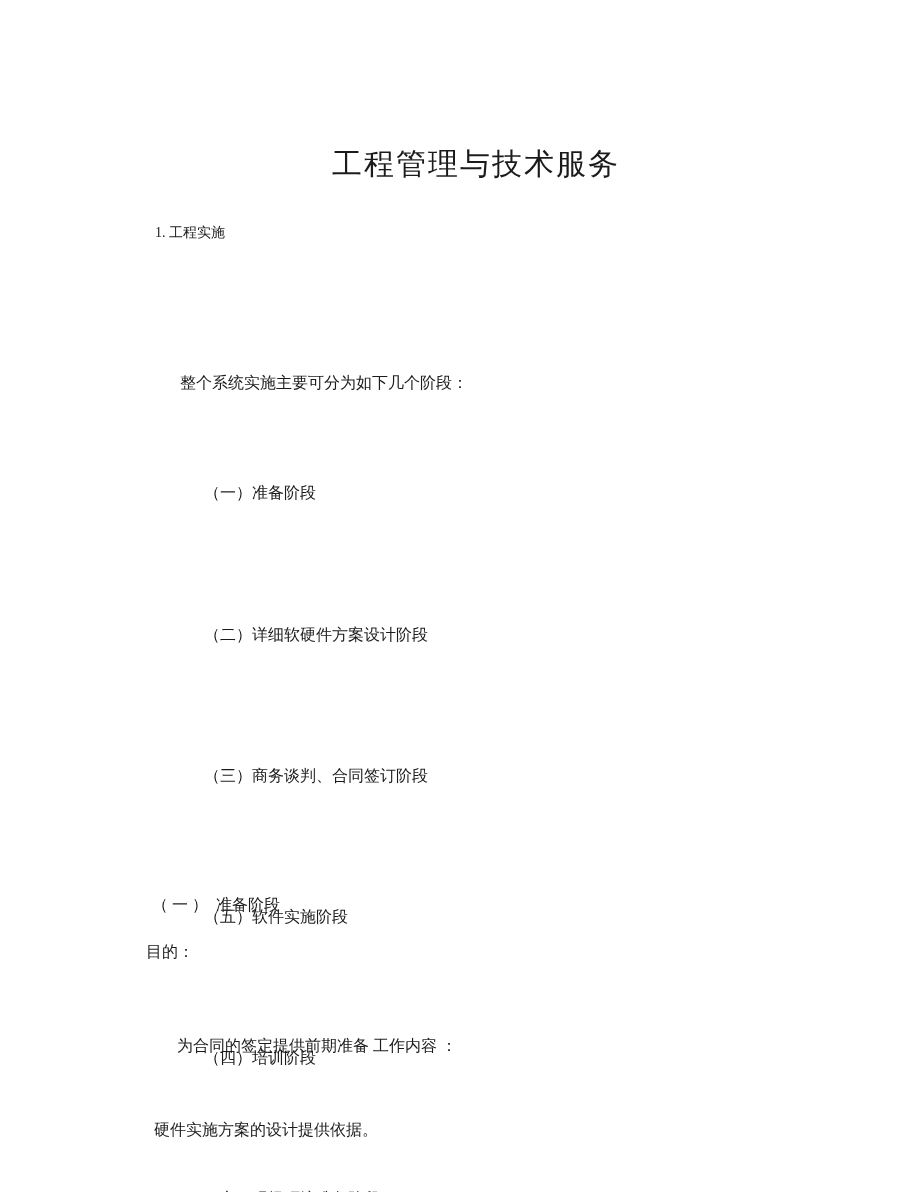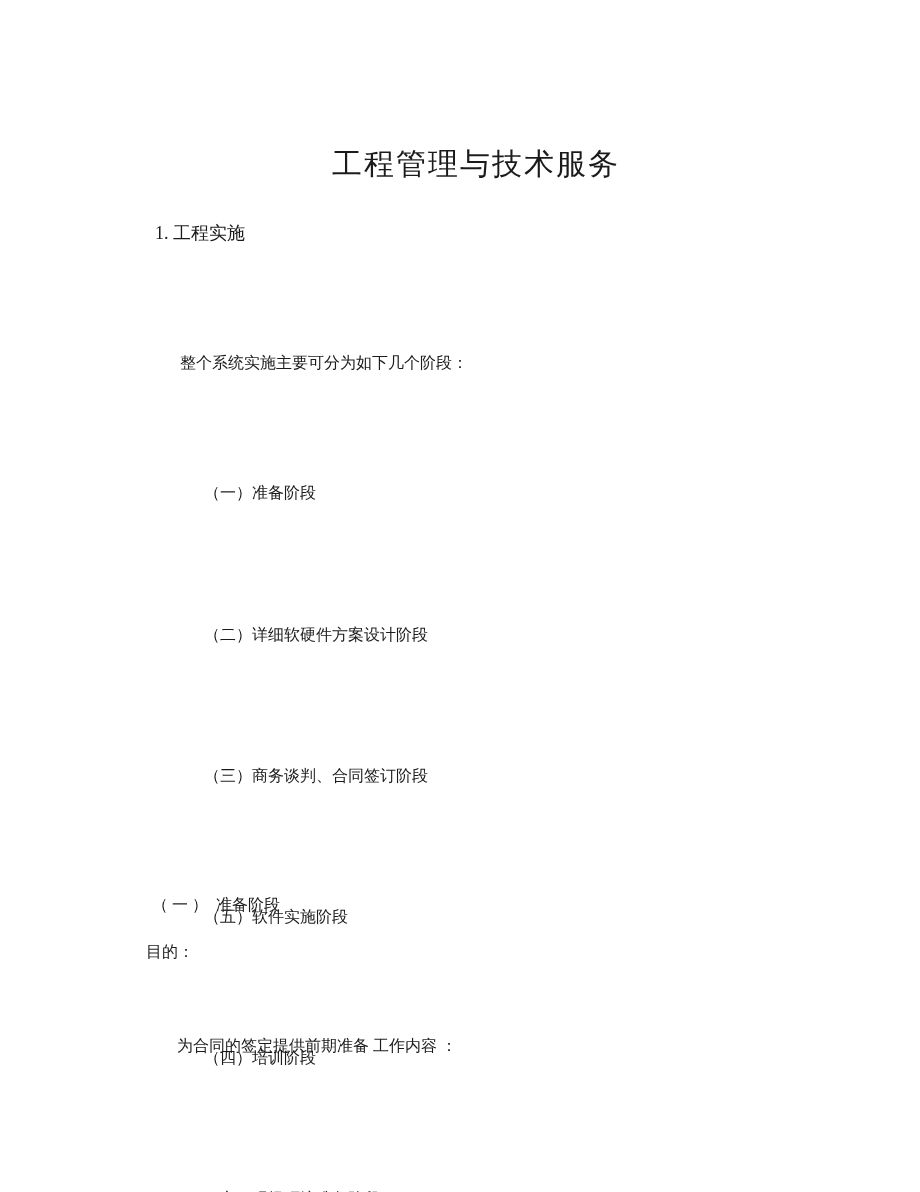--- a/index.html
+++ b/index.html
@@ -22,35 +22,35 @@
     left: 0;
     width: 100%;
     text-align: center;
     font-size: 30px;
     letter-spacing: 2px;
     line-height: 34px;
   }
   .section-heading {
     top: 198px;
     left: 131px;
-    font-size: 18px;
+    font-size: 14px;
     line-height: 22px;
   }
   .body-text { font-size: 16px; }
 
   .intro {
     top: 245px;
     left: 122px;
     line-height: 34px;
   }
   .intro .first-line { padding-left: 42px; }
   .brand { font-weight: 700; }
 
   .stages-intro {
-    top: 322px;
+    top: 342px;
     left: 122px;
     line-height: 34px;
     padding-left: 42px;
   }
 
   .stages {
     top: 357px;
     left: 122px;
     line-height: 41.7px;
   }
@@ -99,15 +99,16 @@
     
     
   </div>
 
   <div class="abs stage-one-heading body-text">（ 一 ）  准备阶段</div>
 
   <div class="abs purpose-label body-text">目的：</div>
 
   <div class="abs purpose body-text">
     <div class="first-line">为合同的签定提供前期准备 工作内容 ：</div>
+    <div>硬件实施方案的设计提供依据。</div>
   </div>
 
 </div>
 
 </body></html>

